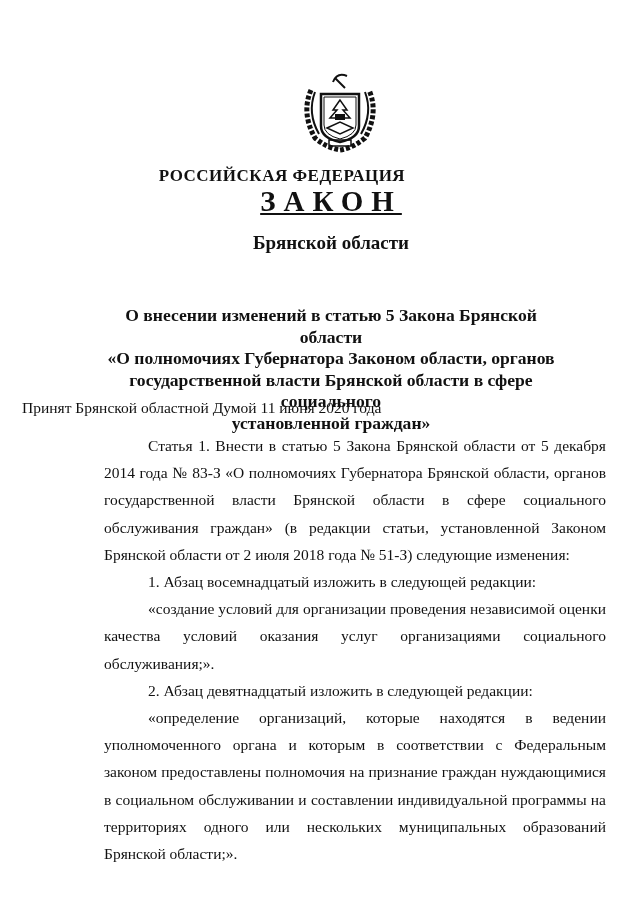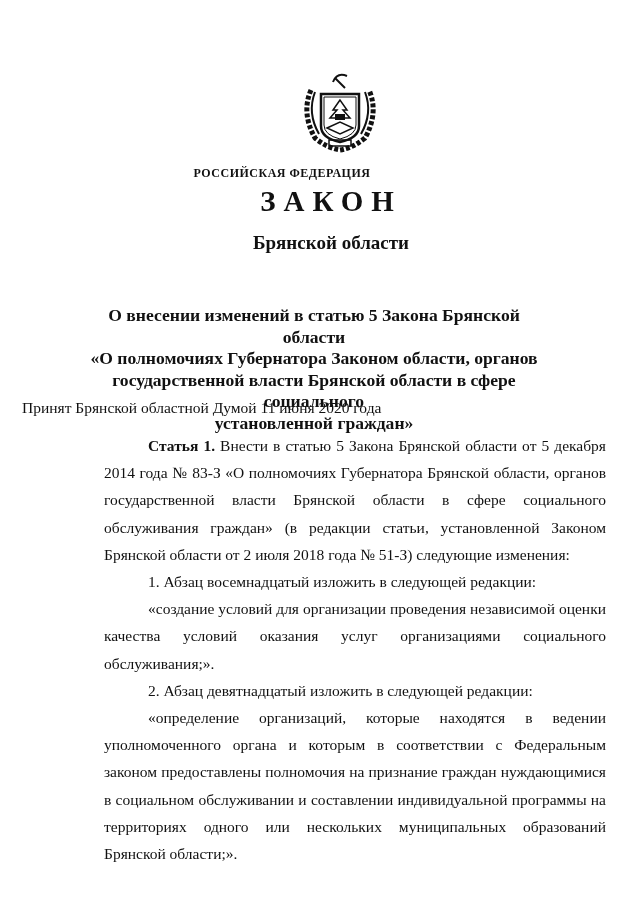--- a/index.html
+++ b/index.html
@@ -5,44 +5,44 @@
   html, body { margin: 0; padding: 0; background: #ffffff; }
   body {
     width: 640px; height: 905px; position: relative; overflow: hidden;
     font-family: "Liberation Serif", "DejaVu Serif", serif; color: #111;
   }
   .emblem {
     position: absolute; left: 297px; top: 68px; width: 86px; height: 86px;
   }
   .country {
     position: absolute; top: 166px; left: 0; width: 544px; text-align: center;
-    font-size: 12px; font-weight: bold; letter-spacing: 0.5px; padding-left: 20px; box-sizing: border-box;
+    font-size: 17px; font-weight: bold; letter-spacing: 0.5px; padding-left: 20px; box-sizing: border-box;
   }
   .law {
     position: absolute; top: 185px; left: 0; width: 640px; text-align: center;
-    font-size: 29px; font-weight: bold; letter-spacing: 8px; padding-left: 22px; box-sizing: border-box;
+    font-size: 29px; font-weight: bold; letter-spacing: 8px; padding-left: 22px; box-sizing: border-box; text-decoration: underline;
   }
   .region {
     position: absolute; top: 232px; left: 0; width: 640px; text-align: center;
     font-size: 19px; font-weight: bold; padding-left: 22px; box-sizing: border-box;
   }
   .title {
-    position: absolute; top: 305px; left: 83px; width: 462px; text-align: center;
+    position: absolute; top: 305px; left: 100px; width: 462px; text-align: center;
     font-size: 17.6px; font-weight: bold; line-height: 21.5px;
   }
   .adopted {
     position: absolute; top: 399px; left: 0; width: 640px; text-align: left;
     font-size: 15.5px; padding-left: 22px; box-sizing: border-box;
   }
   .body {
     position: absolute; top: 432px; left: 104px; width: 502px;
     font-size: 15.5px; line-height: 27.2px; text-align: justify;
   }
   .body p { margin: 0; text-indent: 44px; }
-  .bold { font-weight: bold; }
+  .bold { font-weight: normal; }
 </style>
 </head>
 <body>
 
 <div class="emblem">
   <svg width="86" height="86" viewBox="0 0 86 86">
 
     <path d="M14 22 Q4 45 18 70 Q30 80 43 82 Q56 80 68 70 Q82 45 72 22" fill="none" stroke="#111" stroke-width="5" stroke-dasharray="4 2"></path>
     <path d="M18 24 Q10 45 22 66" fill="none" stroke="#111" stroke-width="2"></path>
     <path d="M68 24 Q76 45 64 66" fill="none" stroke="#111" stroke-width="2"></path>

